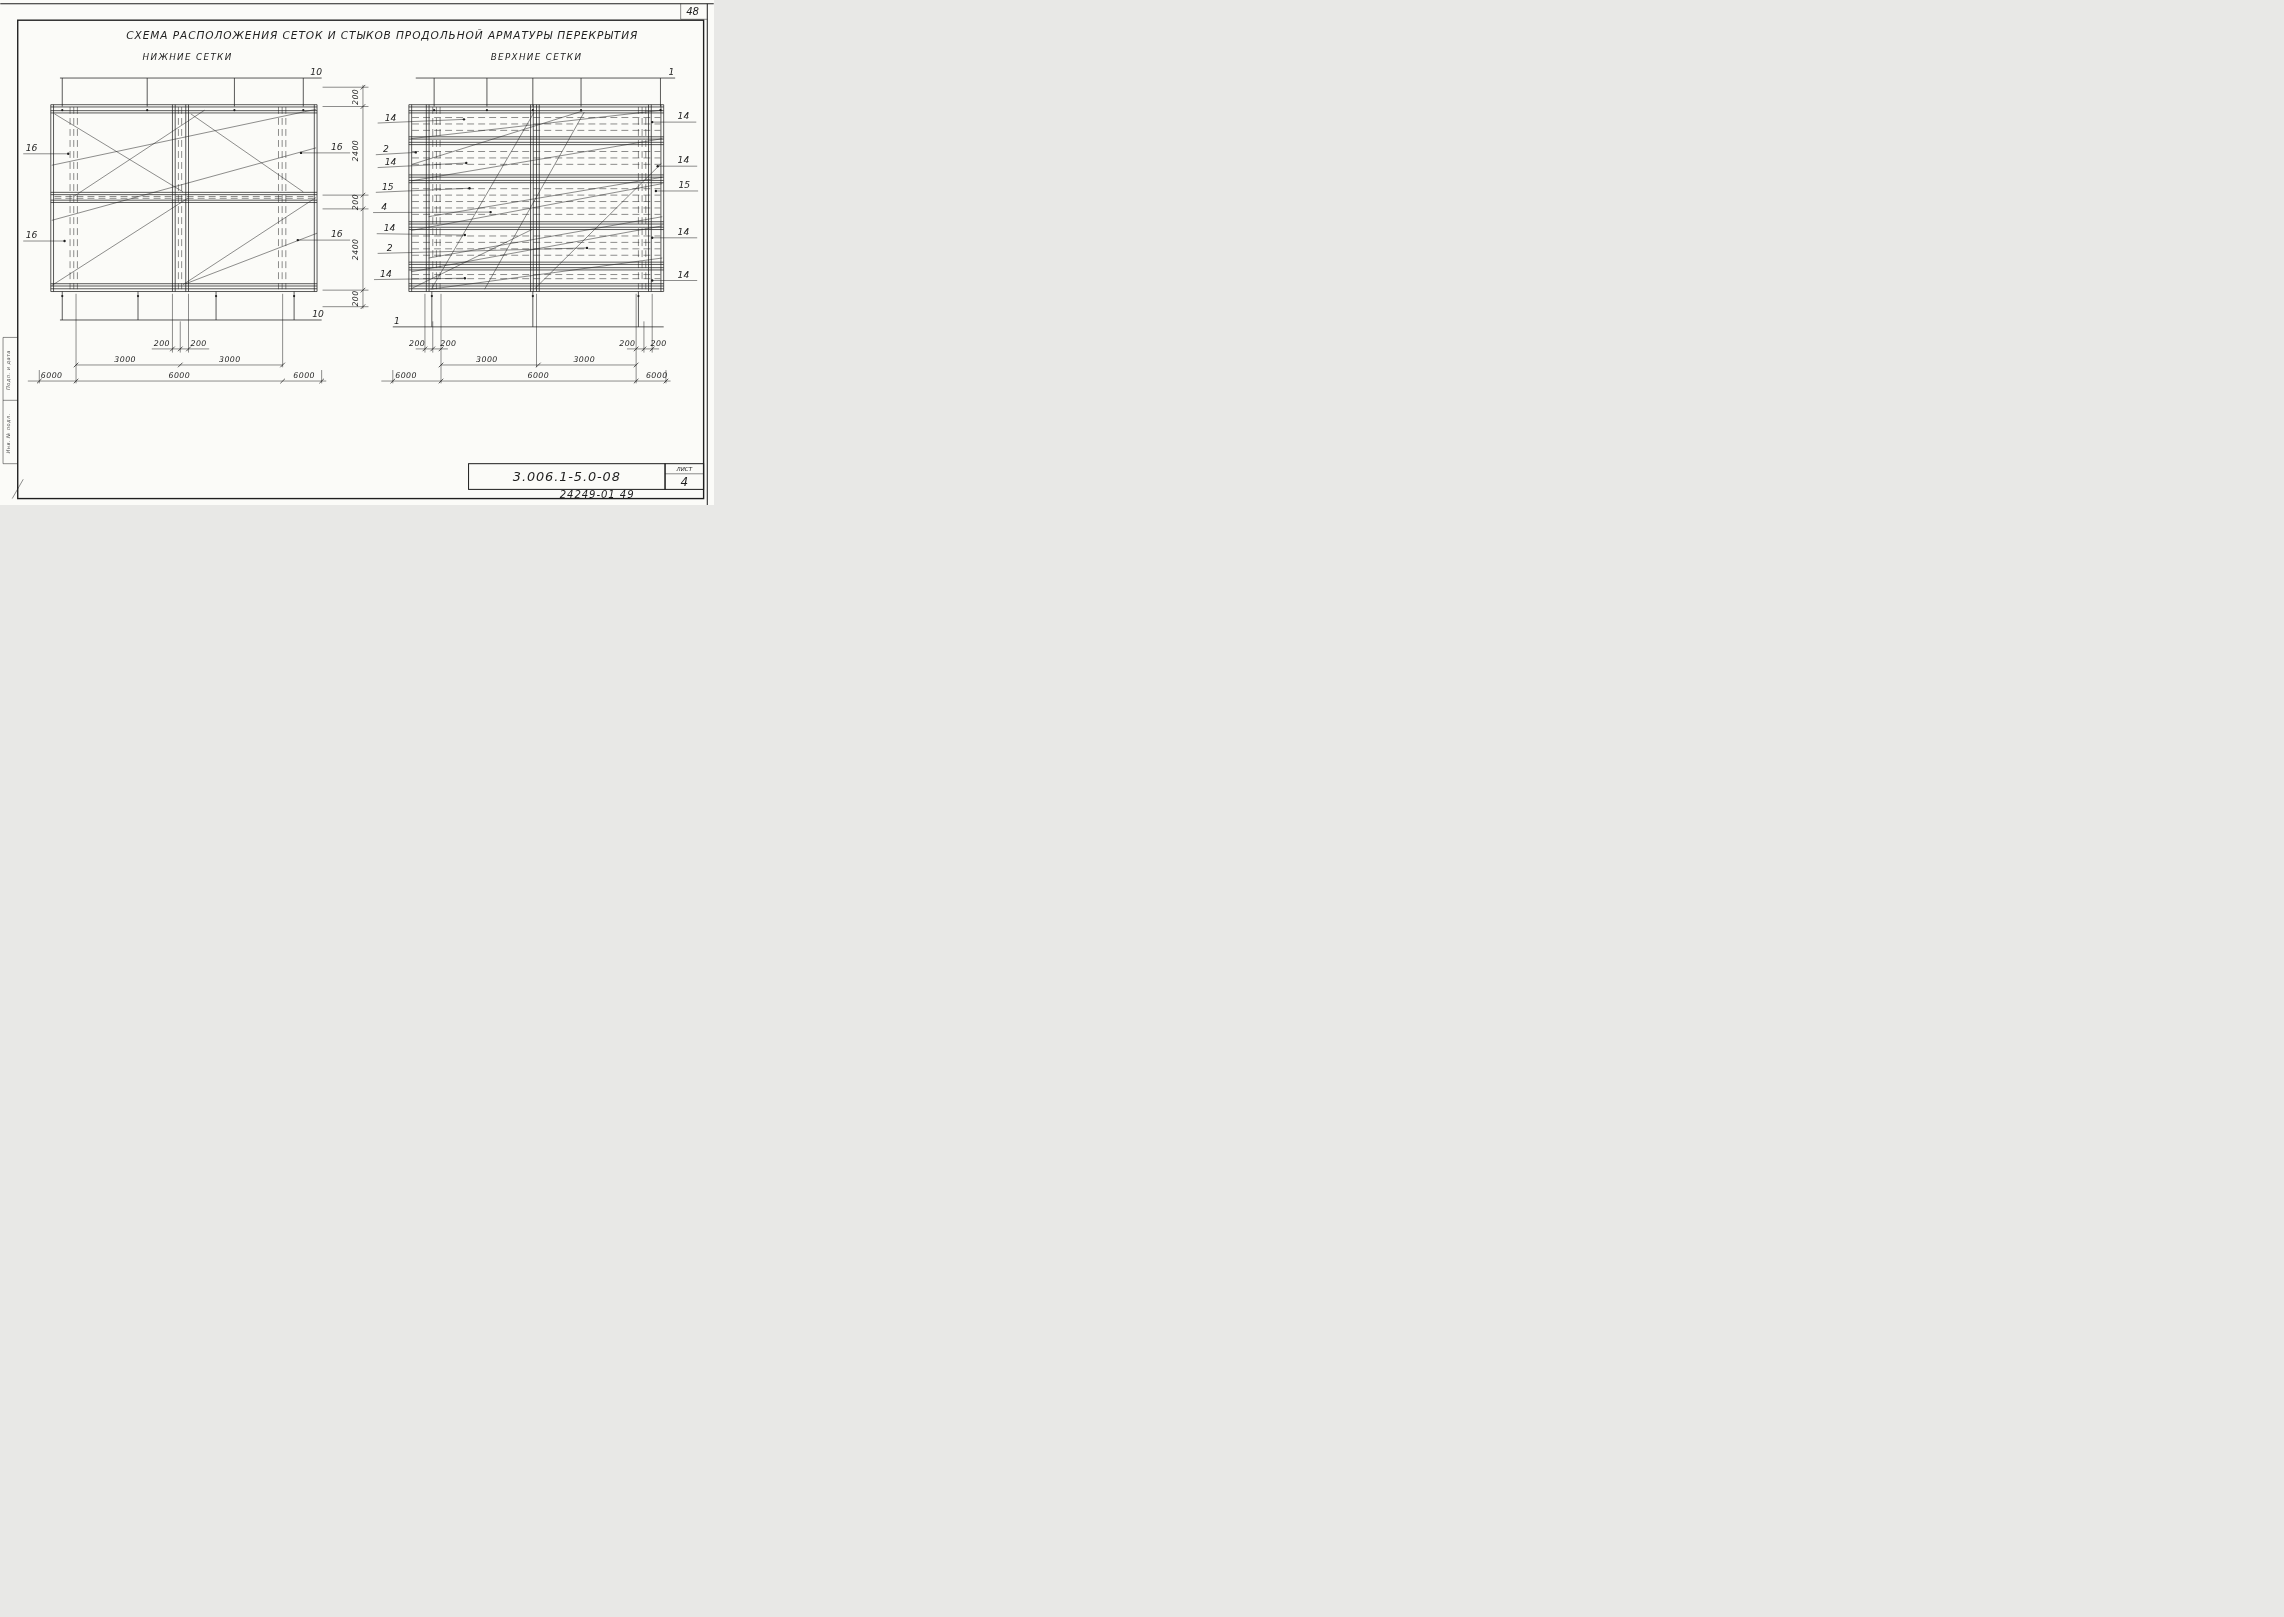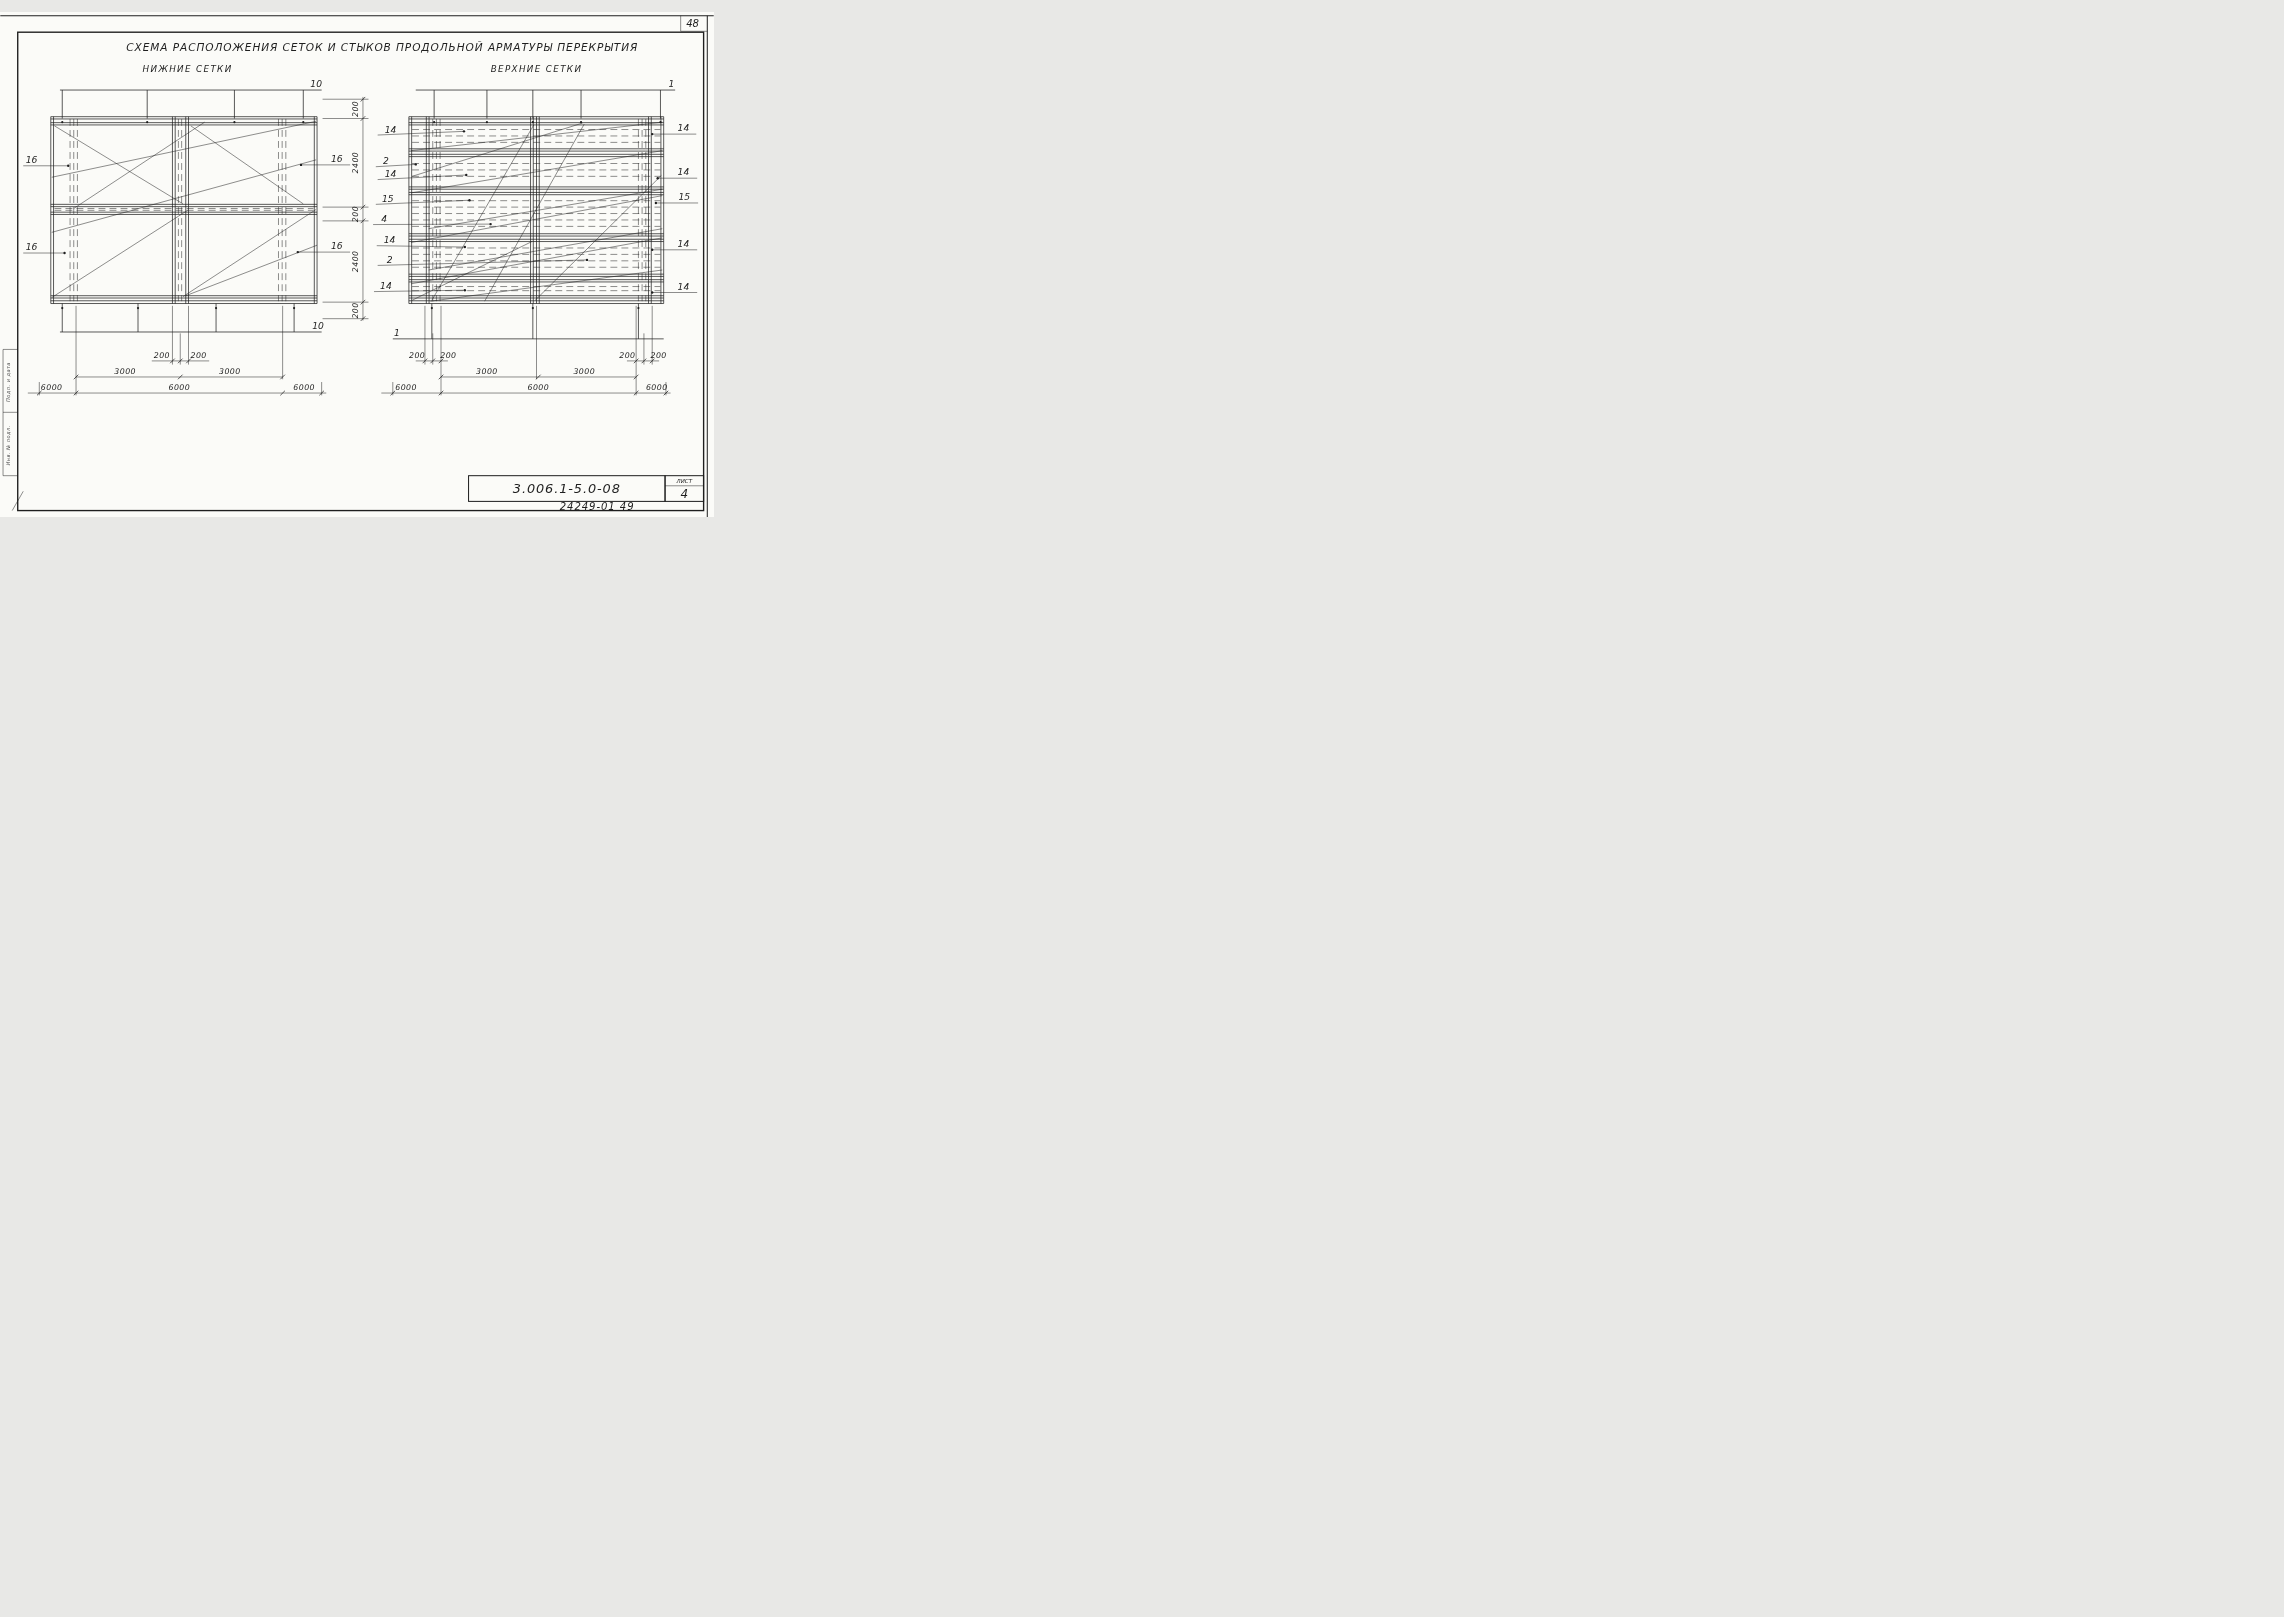--- a/index.html
+++ b/index.html
@@ -1,18 +1,18 @@
 <!DOCTYPE html>
 <html style="font-size:7.4px"><head>
 <meta charset="utf-8">
 <style>
   html,body{margin:0;padding:0;background:#e8e8e6;}
   .sheet{
     width:714px;height:505px;background:#fbfbf8;position:relative;
-    font-family:"DejaVu Sans",sans-serif;overflow:hidden;margin-top:12px;
+    font-family:"DejaVu Sans",sans-serif;overflow:hidden;
   }
   svg{display:block;}
   svg text{
     font-family:"DejaVu Sans",sans-serif;
     font-style:italic;
     fill:#1f1f1f;
   }
   .s  {stroke:#1f1f1f;fill:none;stroke-width:1.6;}
   .s1 {stroke:#1f1f1f;fill:none;stroke-width:1.1;}
   .s2 {stroke:#1f1f1f;fill:none;stroke-width:2.2;}

